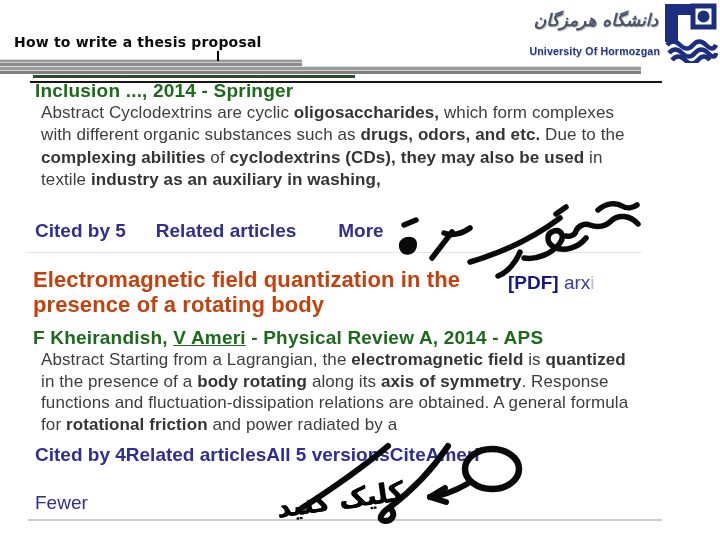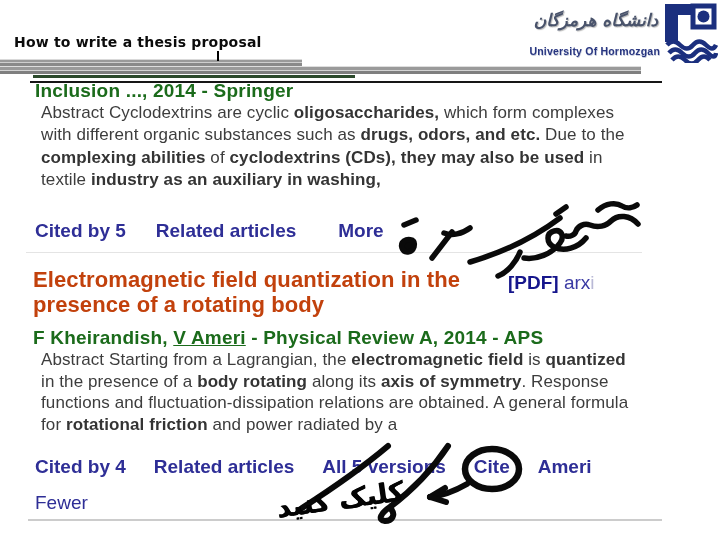--- a/index.html
+++ b/index.html
@@ -31,21 +31,21 @@
   .top-rule { position:absolute; left:30px; top:81px; width:632px; height:2px; background:#161616; }
   .src-line1 { position:absolute; left:35px; top:80px; font-size:19px; font-weight:700; color:#1b6b1b; letter-spacing:0.2px; }
 
   .abs { position:absolute; left:41px; font-size:17px; line-height:22.4px; color:#3d3d3d; letter-spacing:0.1px; width:600px; }
   .abs1 { top:102px; }
   .abs2 { top:349px; line-height:21.6px; }
   .abs .b { font-weight:700; color:#343434; }
 
   .links { position:absolute; left:35px; display:flex; font-size:19px; font-weight:700; color:#2e2e96; }
   .links1 { top:208px; gap:30px;margin-top:12px; }
-  .links2 { top:456px; gap:28px; }
+  .links2 { top:444px; }
   .links .more { margin-left:12px; }
 
   .divider { position:absolute; left:26px; top:252px; width:616px; height:1px; background:#e4e4e4; }
 
   .title2 { position:absolute; left:33px; top:268px; width:440px; font-size:22px; line-height:24.5px;
     font-weight:700; color:#c2410c; letter-spacing:0.1px; }
   .pdf-row { position:absolute; left:508px; top:272px; font-size:19px; color:#3a3aa4; }
   .pdf-tag { font-weight:800; color:#16168c; }
   .pdf-cut { color:#b9b9d6; }
 

